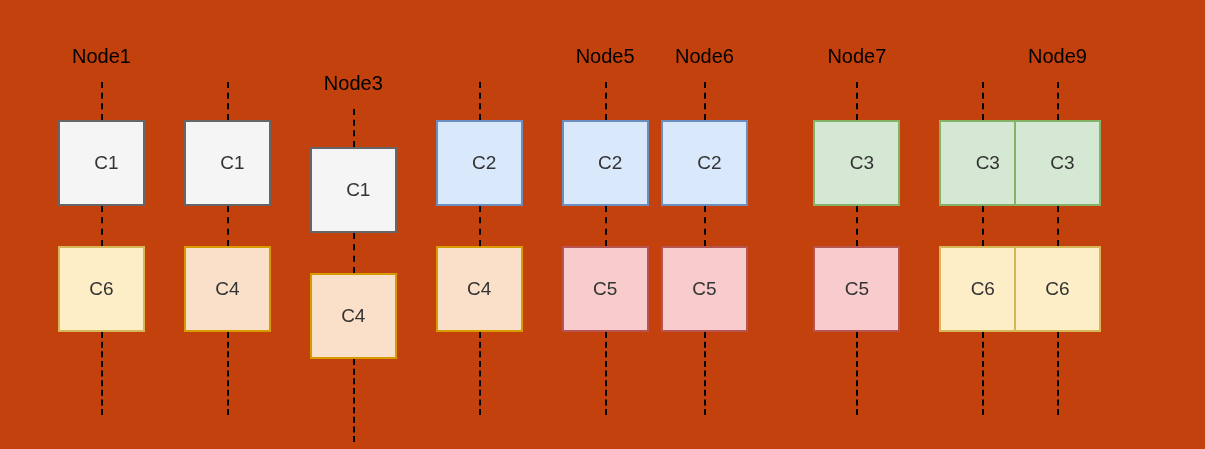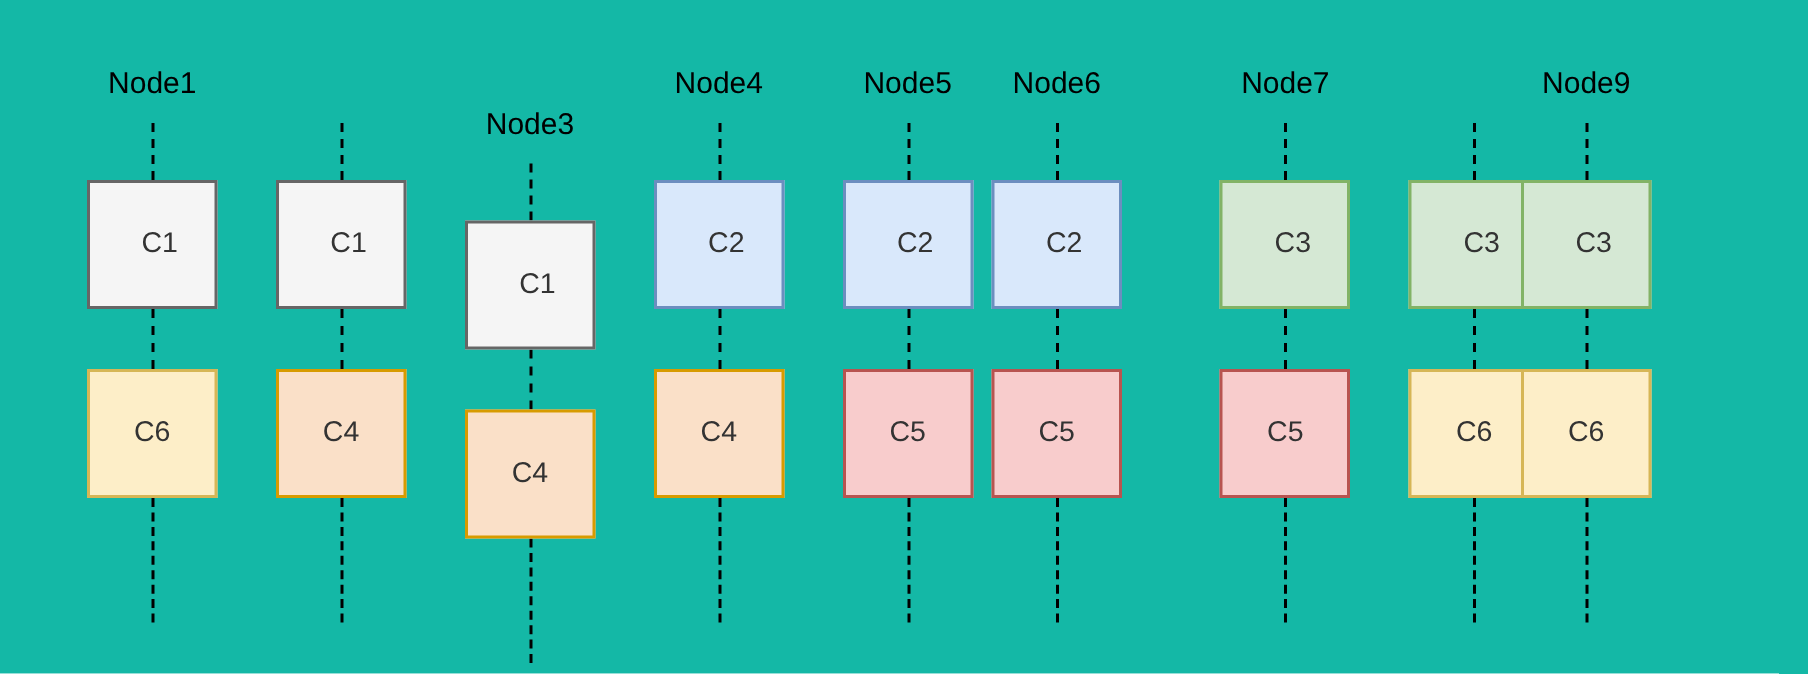--- a/index.html
+++ b/index.html
@@ -7,21 +7,21 @@
     padding: 0;
     background: #ffffff;
   }
   body {
     font-family: "Liberation Sans", sans-serif;
   }
   #canvas {
     position: relative;
     width: 1205px;
     height: 449px;
-    background: #14b8a6;
+    background: #c2410c;
     overflow: hidden;
   }
   .column {
     position: absolute;
     top: 0;
     width: 87px;
     height: 449px;
   }
   .node-label {
     position: absolute;
@@ -90,21 +90,20 @@
     </div>
     <div class="column" style="left: 309.8px; margin-top: 27px;">
       <div class="node-label">Node3</div>
       <div class="lifeline lifeline-top"></div>
       <div class="lifeline lifeline-mid"></div>
       <div class="lifeline lifeline-bottom"></div>
       <div class="box box-row1 c-C1">C1</div>
       <div class="box box-row2 c-C4">C4</div>
     </div>
     <div class="column" style="left: 435.7px;">
-      <div class="node-label">Node4</div>
       <div class="lifeline lifeline-top"></div>
       <div class="lifeline lifeline-mid"></div>
       <div class="lifeline lifeline-bottom"></div>
       <div class="box box-row1 c-C2">C2</div>
       <div class="box box-row2 c-C4">C4</div>
     </div>
     <div class="column" style="left: 561.6px;">
       <div class="node-label">Node5</div>
       <div class="lifeline lifeline-top"></div>
       <div class="lifeline lifeline-mid"></div>

